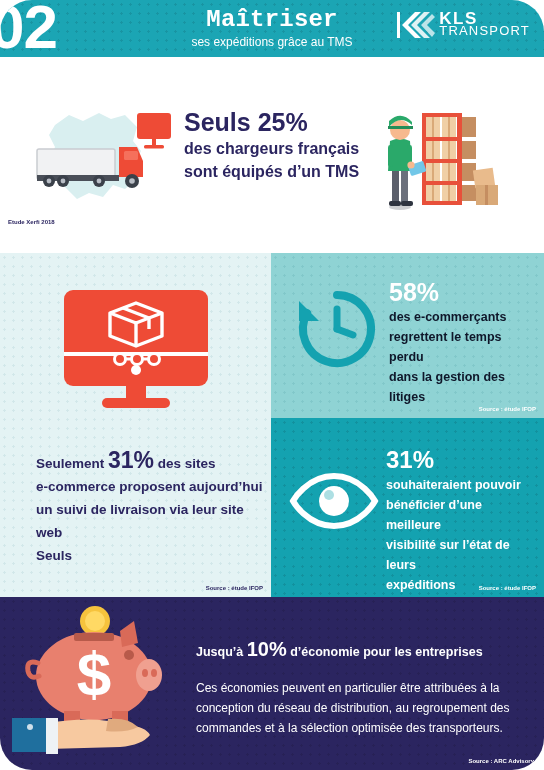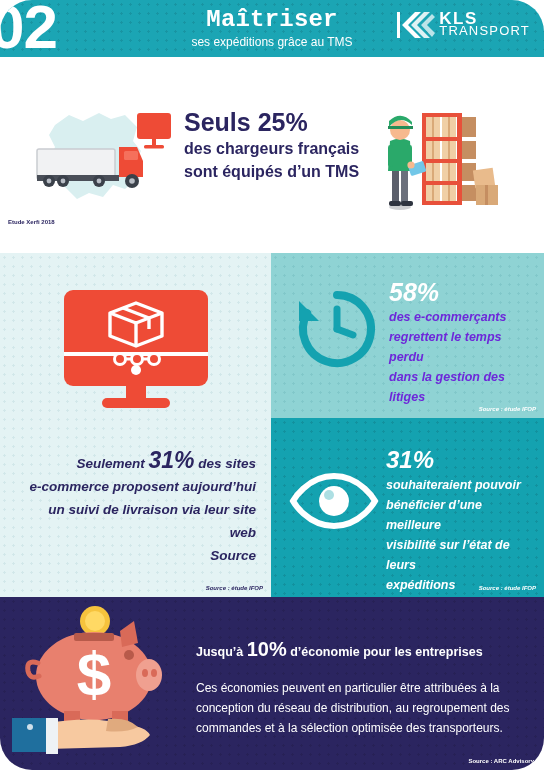--- a/index.html
+++ b/index.html
@@ -69,40 +69,40 @@
   .b1-l2{font-size:16px;font-weight:bold;color:#2b2560;line-height:23px;margin-top:0;}
   .src-xerfi{
     position:absolute;left:8px;top:162px;
     font-size:6px;font-weight:bold;color:#2b2560;
   }
   .illus-left{position:absolute;left:25px;top:40px;width:150px;height:120px;}
   .illus-right{position:absolute;left:378px;top:42px;width:130px;height:112px;}
 
   
   .mid{position:absolute;left:0;top:253px;width:544px;height:344px;}
-  .panel{position:absolute;overflow:hidden;font-style:italic;}
+  .panel{position:absolute;overflow:hidden;}
   .p-left{left:0;top:0;width:271px;height:344px;background:#e4f3f4;}
   .p-tr{left:271px;top:0;width:273px;height:165px;background:#8fd3d4;}
   .p-br{left:271px;top:165px;width:273px;height:179px;background:#14a2b0;}
 
   .monitor-wrap{position:absolute;left:62px;top:35px;width:148px;height:126px;}
-  .p-left-text{position:absolute;left:22px;top:196px;width:234px;text-align:right;}
+  .p-left-text{position:absolute;left:36px;top:196px;width:234px;}
   .plt-line{font-size:13.5px;font-weight:bold;color:#2b2560;line-height:23px;}
   .plt-big{font-size:23px;font-weight:bold;color:#2b2560;}
 
   .src-corner{
     position:absolute;right:8px;bottom:6px;
     font-size:6px;font-weight:bold;color:#2b2560;
   }
   .src-corner.white{color:#ffffff;}
 
   .clock-wrap{position:absolute;left:24px;top:34px;width:84px;height:84px;}
   .tr-text{position:absolute;left:118px;top:24px;width:150px;}
   .tr-big{font-size:25px;font-weight:bold;color:#ffffff;line-height:30px;}
-  .tr-line{font-size:12.5px;font-weight:bold;color:#6d28d9;line-height:20px;}
+  .tr-line{font-size:12.5px;font-weight:bold;color:#0f172a;line-height:20px;}
 
   .eye-wrap{position:absolute;left:18px;top:52px;width:90px;height:62px;}
   .br-text{position:absolute;left:115px;top:27px;width:152px;}
   .br-big{font-size:24px;font-weight:bold;color:#ffffff;line-height:30px;}
   .br-line{font-size:12.5px;font-weight:bold;color:#ffffff;line-height:20px;}
 
   
   .bottom{position:absolute;left:0;top:597px;width:544px;height:173px;background:#2b2560;overflow:hidden;}
   .piggy-wrap{position:absolute;left:12px;top:6px;width:165px;height:155px;}
   .bot-text{position:absolute;left:196px;top:42px;width:348px;}
@@ -250,21 +250,21 @@
           <circle cx="58" cy="71" r="5.5" fill="#ee4b36" stroke="#fff" stroke-width="3"></circle>
           <circle cx="75" cy="71" r="5.5" fill="#ee4b36" stroke="#fff" stroke-width="3"></circle>
           <circle cx="92" cy="71" r="5.5" fill="#ee4b36" stroke="#fff" stroke-width="3"></circle>
         </g>
       </svg>
 
       <div class="p-left-text">
         <div class="plt-line"><span>Seulement </span><span class="plt-big">31%</span><span> des sites</span></div>
         <div class="plt-line">e-commerce proposent aujourd’hui</div>
         <div class="plt-line">un suivi de livraison via leur site web</div>
-        <div class="plt-line">Source</div>
+        <div class="plt-line">Seuls</div>
       </div>
       <div class="src-corner">Source : étude IFOP</div>
     </div>
 
     <div class="panel p-tr">
       <div class="dots-light"></div>
       <svg class="clock-wrap" viewBox="0 0 84 84">
         <path d="M42 8 a34 34 0 1 1 -30 18" fill="none" stroke="#14a2b0" stroke-width="8" stroke-linecap="round"></path>
         <path d="M4 14 L4 34 L24 34 Z" fill="#14a2b0"></path>
         <line x1="42" y1="42" x2="42" y2="22" stroke="#14a2b0" stroke-width="7" stroke-linecap="round"></line>

